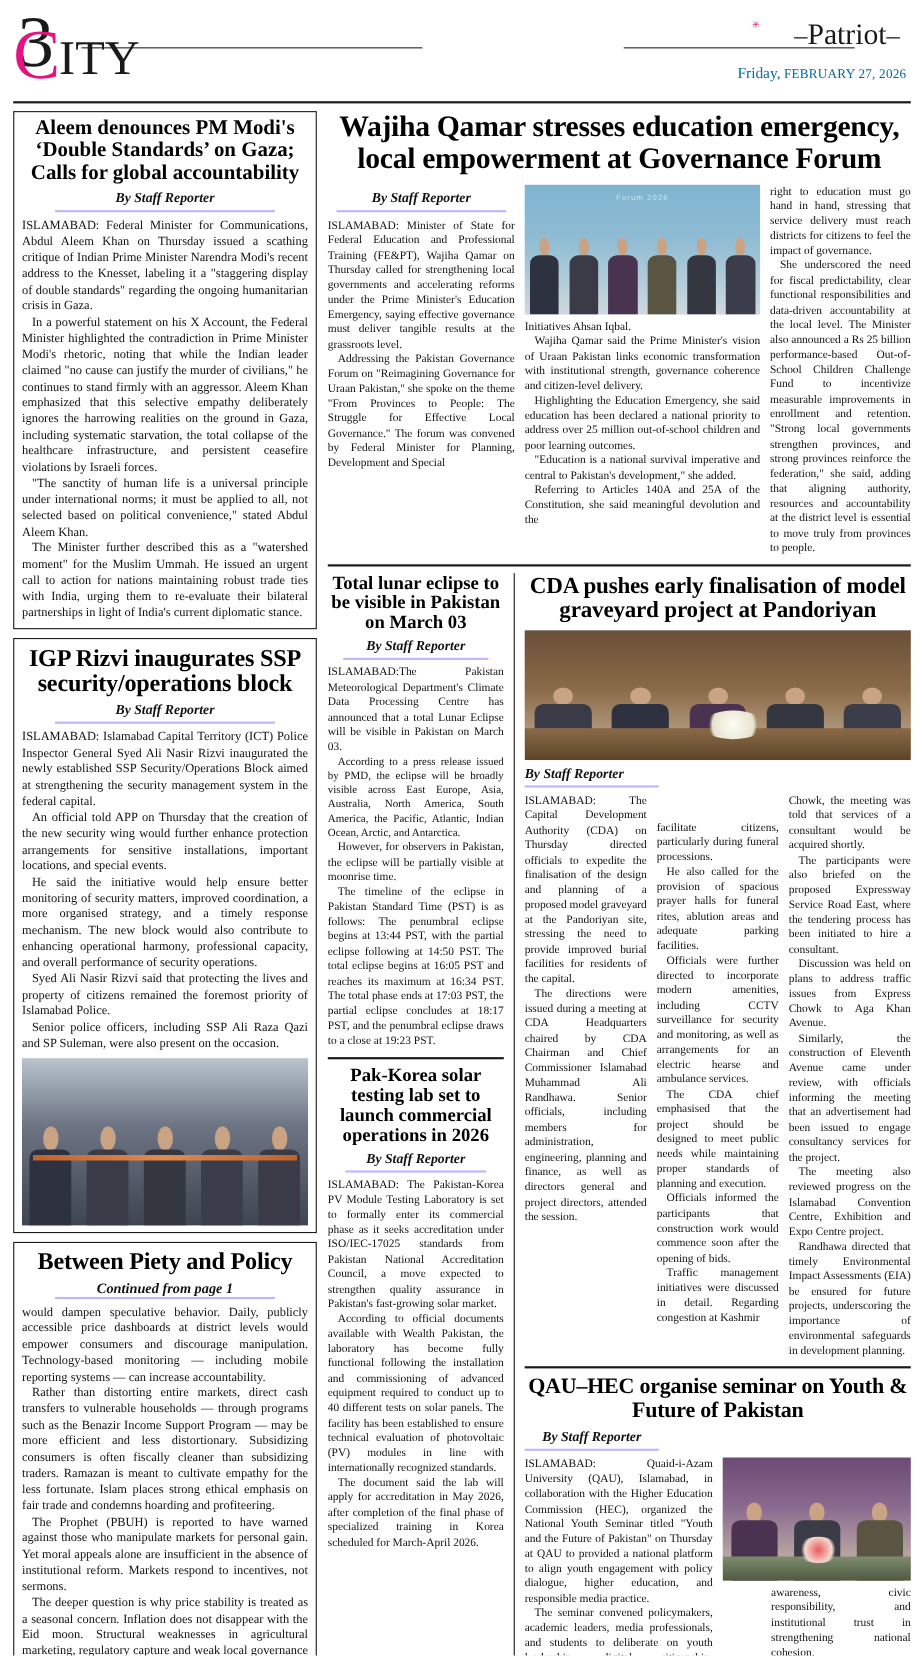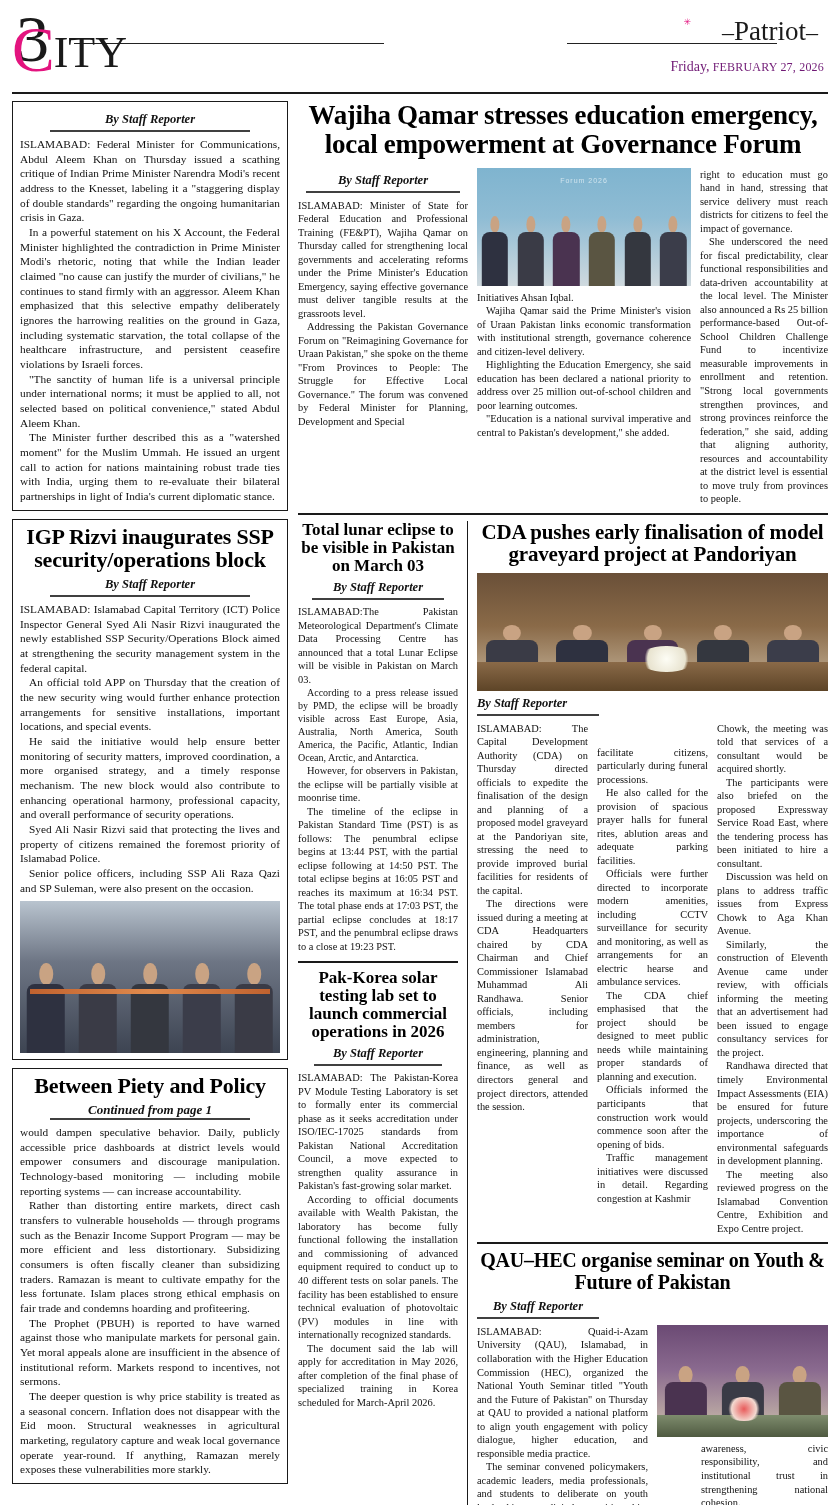--- a/index.html
+++ b/index.html
@@ -38,21 +38,21 @@
   .patriot-block { position:absolute; right:4px; top:8px; text-align:right; }
   .patriot-logo {
     font-family:"Liberation Serif", serif; font-size:27px; color:#1a1a1a;
     letter-spacing:0px; line-height:27px; position:relative; padding:0 6px;
   }
   .patriot-logo .dash { font-size:24px; color:#1a1a1a; }
   .patriot-star {
     position:absolute; left:13px; top:-9px; font-size:9px; color:#e3147f;
   }
   .date-line {
-    margin-top:13px; font-family:"Liberation Serif", serif; font-size:12.5px; color:#701a75;
+    margin-top:13px; font-family:"Liberation Serif", serif; font-size:12.5px; color:#0369a1;
   }
   .date-line .dow { font-size:14px; }
   .date-line .rest { font-variant:small-caps; font-size:12px; letter-spacing:.2px;}
   .top-hr { height:2px; background:#1a1a1a; margin:4px 0 0 0; }
 
   
   .body-grid { display:flex; gap:0; margin-top:7px; }
   .col-left  { width:276px; flex:0 0 276px; }
   .col-right { flex:1 1 auto; padding-left:10px; }
 
@@ -70,21 +70,21 @@
   .hl-xl { font-size:27px; letter-spacing:-.3px; }
   .hl-lg { font-size:22px; letter-spacing:-.2px; }
   .hl-md { font-size:19px; }
   .hl-thin { font-weight:400; font-size:17px; }
 
   .byline {
     text-align:center; font-style:italic; font-weight:700; font-size:12.5px;
     margin:5px 0 0 0; padding-bottom:3px;
     font-family:"Liberation Serif", serif;
   }
-  .byline-wrap { border-bottom:2px solid #404040; margin:4px 14px 5px 14px; }
+  .byline-wrap { border-bottom:2px solid #c4b5fd; margin:4px 14px 5px 14px; }
   .byline-wrap.narrow { margin-left:30px; margin-right:30px; }
 
   .continued {
     text-align:center; font-style:italic; font-weight:700; font-size:13px;
     margin:3px 0 0 0;
   }
 
   p.body-text {
     margin:0; text-align:justify; text-justify:inter-word;
     font-size:11.3px; line-height:1.30; hyphens:auto;
@@ -162,20 +162,21 @@
       </div>
     </div>
   </div>
   <div class="top-hr"></div>
 
   <div class="body-grid">
 
     <div class="col-left">
 
       <div class="boxed">
+        <h2 class="hl hl-md">Aleem denounces PM Modi's ‘Double Standards’ on Gaza; Calls for global accountability</h2>
         <div class="byline-wrap narrow">
           <div class="byline">By Staff Reporter</div>
         </div>
         <p class="body-text noind">ISLAMABAD: Federal Minister for Communications, Abdul Aleem Khan on Thursday issued a scathing critique of Indian Prime Minister Narendra Modi's recent address to the Knesset, labeling it a "staggering display of double standards" regarding the ongoing humanitarian crisis in Gaza.</p>
         <p class="body-text">In a powerful statement on his X Account, the Federal Minister highlighted the contradiction in Prime Minister Modi's rhetoric, noting that while the Indian leader claimed "no cause can justify the murder of civilians," he continues to stand firmly with an aggressor. Aleem Khan emphasized that this selective empathy deliberately ignores the harrowing realities on the ground in Gaza, including systematic starvation, the total collapse of the healthcare infrastructure, and persistent ceasefire violations by Israeli forces.</p>
         <p class="body-text">"The sanctity of human life is a universal principle under international norms; it must be applied to all, not selected based on political convenience," stated Abdul Aleem Khan.</p>
         <p class="body-text">The Minister further described this as a "watershed moment" for the Muslim Ummah. He issued an urgent call to action for nations maintaining robust trade ties with India, urging them to re-evaluate their bilateral partnerships in light of India's current diplomatic stance.</p>
       </div>
 
       <div class="boxed">
@@ -239,20 +240,21 @@
                   <div class="fig f5"></div>
                   <div class="fig f4"></div>
                   <div class="fig f6"></div>
                 </div>
               </div>
             </div>
             <p class="body-text noind" style="font-size:10.4px; margin-top:5px;">Initiatives Ahsan Iqbal.</p>
             <p class="body-text" style="font-size:10.4px;">Wajiha Qamar said the Prime Minister's vision of Uraan Pakistan links economic transformation with institutional strength, governance coherence and citizen-level delivery.</p>
             <p class="body-text" style="font-size:10.4px;">Highlighting the Education Emergency, she said education has been declared a national priority to address over 25 million out-of-school children and poor learning outcomes.</p>
             <p class="body-text" style="font-size:10.4px;">"Education is a national survival imperative and central to Pakistan's development," she added.</p>
+            <p class="body-text" style="font-size:10.4px;">Referring to Articles 140A and 25A of the Constitution, she said meaningful devolution and the</p>
           </div>
           <div style="width:128px; flex:0 0 128px;">
             <p class="body-text noind" style="font-size:10.4px;">right to education must go hand in hand, stressing that service delivery must reach districts for citizens to feel the impact of governance.</p>
             <p class="body-text" style="font-size:10.4px;">She underscored the need for fiscal predictability, clear functional responsibilities and data-driven accountability at the local level. The Minister also announced a Rs 25 billion performance-based Out-of-School Children Challenge Fund to incentivize measurable improvements in enrollment and retention. "Strong local governments strengthen provinces, and strong provinces reinforce the federation," she said, adding that aligning authority, resources and accountability at the district level is essential to move truly from provinces to people.</p>
           </div>
         </div>
       </div>
 
       <div class="hr-thick"></div>
 
@@ -316,22 +318,22 @@
                 <p class="body-text" style="font-size:10.4px;">Officials were further directed to incorporate modern amenities, including CCTV surveillance for security and monitoring, as well as arrangements for an electric hearse and ambulance services.</p>
                 <p class="body-text" style="font-size:10.4px;">The CDA chief emphasised that the project should be designed to meet public needs while maintaining proper standards of planning and execution.</p>
                 <p class="body-text" style="font-size:10.4px;">Officials informed the participants that construction work would commence soon after the opening of bids.</p>
                 <p class="body-text" style="font-size:10.4px;">Traffic management initiatives were discussed in detail. Regarding congestion at Kashmir</p>
               </div>
               <div style="flex:1 1 0;">
                 <p class="body-text noind" style="font-size:10.4px;">Chowk, the meeting was told that services of a consultant would be acquired shortly.</p>
                 <p class="body-text" style="font-size:10.4px;">The participants were also briefed on the proposed Expressway Service Road East, where the tendering process has been initiated to hire a consultant.</p>
                 <p class="body-text" style="font-size:10.4px;">Discussion was held on plans to address traffic issues from Express Chowk to Aga Khan Avenue.</p>
                 <p class="body-text" style="font-size:10.4px;">Similarly, the construction of Eleventh Avenue came under review, with officials informing the meeting that an advertisement had been issued to engage consultancy services for the project.</p>
+                <p class="body-text" style="font-size:10.4px;">The meeting also reviewed progress on the Islamabad Convention Centre, Exhibition and Expo Centre project.</p>
                 <p class="body-text" style="font-size:10.4px;">Randhawa directed that timely Environmental Impact Assessments (EIA) be ensured for future projects, underscoring the importance of environmental safeguards in development planning.</p>
-                <p class="body-text" style="font-size:10.4px;">The meeting also reviewed progress on the Islamabad Convention Centre, Exhibition and Expo Centre project.</p>
               </div>
             </div>
           </div>
 
           <div class="hr-thick"></div>
 
           <div>
             <h2 class="hl hl-lg" style="font-size:20px;">QAU–HEC organise seminar on Youth &amp; Future of Pakistan</h2>
             <div class="byline-wrap" style="margin:6px 0 6px 0; width:122px;">
               <div class="byline">By Staff Reporter</div>

